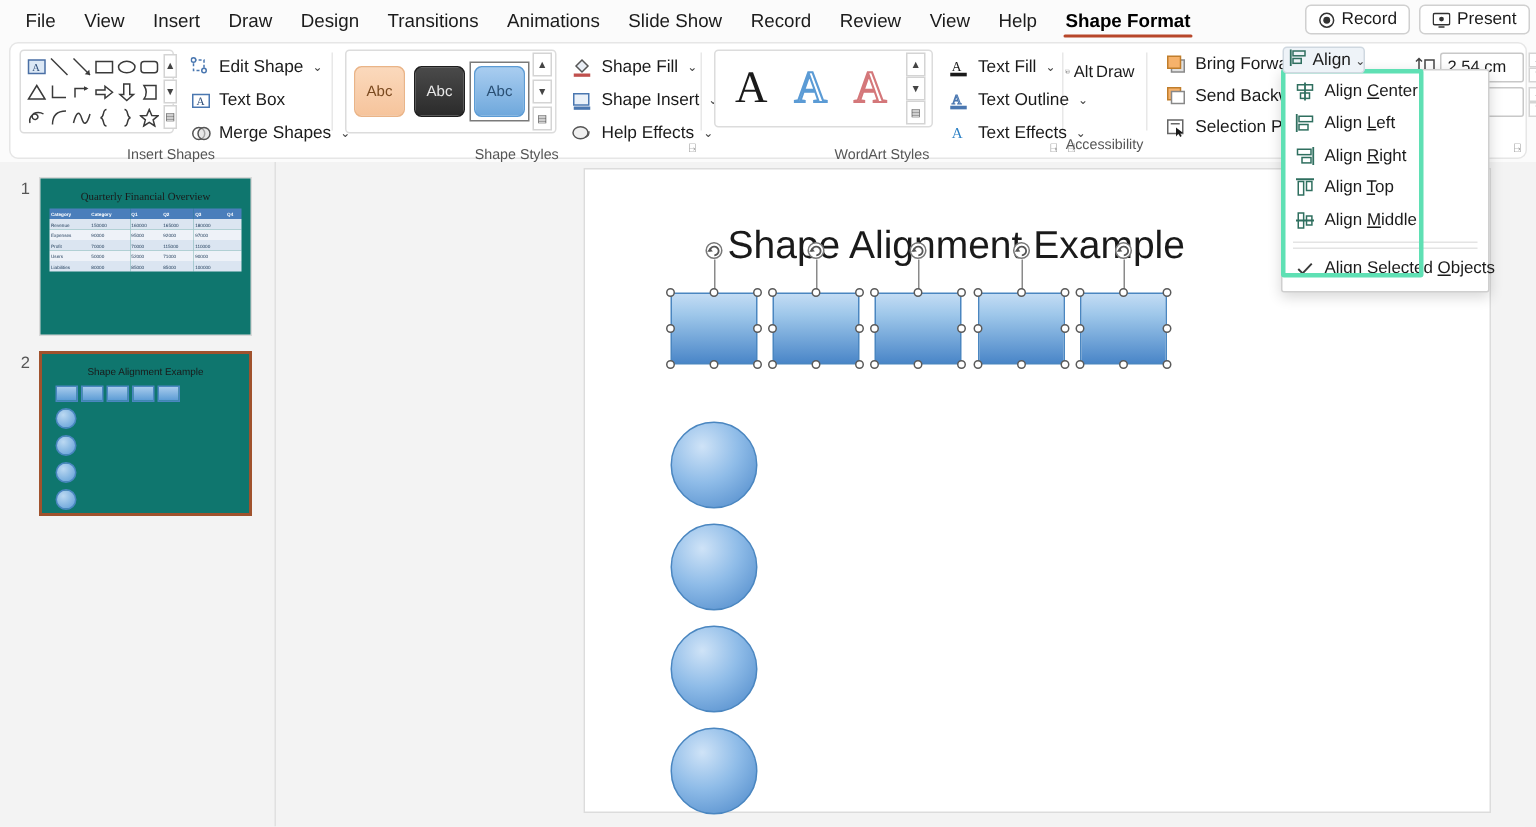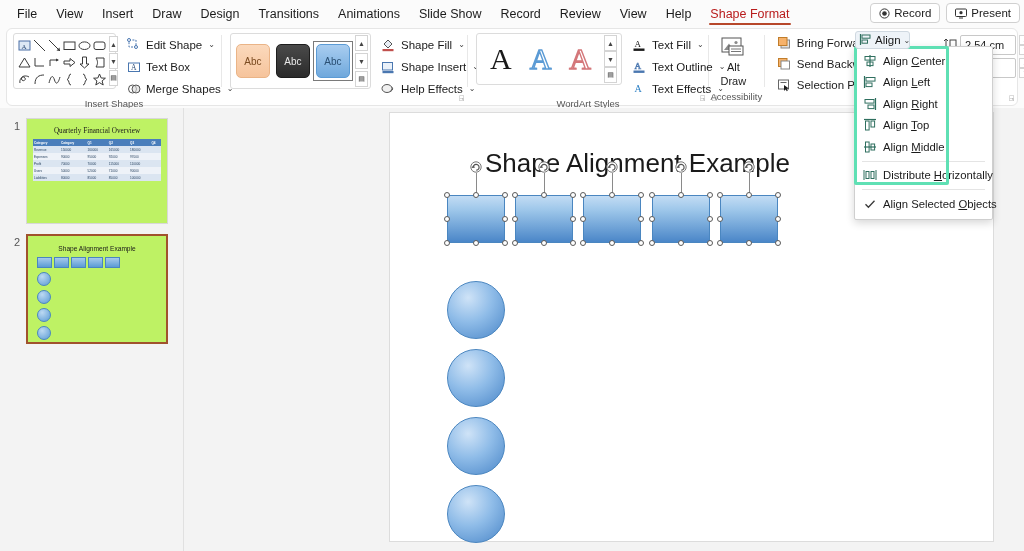--- a/index.html
+++ b/index.html
@@ -19,21 +19,21 @@
     background: #fbfbfb;
     display: flex; align-items: center;
     padding-left: 8px;
   }
   .tab {
     font-size: 12.5px; color: #1b1b1b;
     padding: 3px 9px; margin-right: 1px;
     white-space: nowrap; cursor: default;
     border-radius: 4px;
   }
-  .tab.active { color: #b91c1c; font-weight: 400; position: relative; }
+  .tab.active { color: #000000; font-weight: 700; position: relative; }
   .tab.active::after {
     content: ""; position: absolute; left: 8px; right: 8px; bottom: -1px;
     height: 2px; background: #b7472a; border-radius: 1px;
   }
   .tabbar-right {
     position: absolute; right: 4px; top: 3px;
     display: flex; align-items: center; gap: 6px;
   }
   .tbtn {
     display: flex; align-items: center; gap: 4px;
@@ -109,21 +109,21 @@
     border: 1px solid #dcdcdc; border-radius: 3px; background: #fff;
     height: 52px; display: flex; align-items: center; padding: 0 4px;
   }
   .wa { font-size: 30px; line-height: 30px; padding: 0 9px; font-family: "Liberation Serif", serif; font-weight: 400; }
   .wa1 { color: #1a1a1a; }
   .wa2 { color: #fff; -webkit-text-stroke: 1.4px #5b9bd5; }
   .wa3 { color: #fff; -webkit-text-stroke: 1.4px #d4777a; }
 
   
   .bigbtn {
-    display: flex; flex-direction: column; align-items: center; justify-content: flex-start;
+    display: flex; flex-direction: row; align-items: center; justify-content: flex-start;
     width: 46px; padding-top: 4px; gap: 2px;
   }
   .bigbtn .lbl { font-size: 11px; color: #1b1b1b; text-align: center; line-height: 12px; }
 
   
   .sizerow { display: flex; align-items: center; gap: 3px; margin-bottom: 3px; }
   .sizefield {
     border: 1px solid #c8c8c8; background: #fff; border-radius: 2px;
     width: 56px; height: 20px; display: flex; align-items: center;
     padding: 0 4px; font-size: 11px; color: #1b1b1b;
@@ -133,21 +133,21 @@
 
   
   .thumbpane {
     position: absolute; left: 0; top: 108px; width: 184px; height: 443px;
     background: #f3f3f3; border-right: 1px solid #e0e0e0;
     padding-top: 6px;
   }
   .thumbrow { display: flex; align-items: flex-start; padding: 4px 8px 0 6px; }
   .thumbnum { width: 14px; font-size: 11px; color: #555; text-align: right; margin-right: 6px; padding-top: 2px; }
   .thumb {
-    width: 142px; background: #bef264; border: 1px solid #d8d8d8;
+    width: 142px; background: #0f766e; border: 1px solid #d8d8d8;
     position: relative; overflow: hidden;
   }
   .thumb.sel { border: 2px solid #a0522d; }
 
   .t1title { font-size: 7.2px; text-align: center; color: #1a1a1a; margin-top: 8px; font-family: "Liberation Serif", serif; }
   .t1table { margin: 4px 6px 0 6px; border-collapse: collapse; width: calc(100% - 12px); }
   .t1table td { height: 7px; font-size: 3.1px; color: #25405e; padding: 0 1px; border: none; }
   .t1table tr.hdr td { background: #4a7ebb; color: #fff; font-weight: bold; }
   .t1table tr.a td { background: #dbe5f1; }
   .t1table tr.b td { background: #eef2f8; }
@@ -408,20 +408,21 @@
                 <svg width="14" height="14">
                   <ellipse cx="6" cy="6.5" rx="5" ry="4" fill="#f0f0f0" stroke="#555"></ellipse>
                   <path d="M9 9.5 C11 9 12 7.5 11.5 5.5" fill="none" stroke="#555"></path>
                 </svg>
               </span>
             <span>Help Effects</span>
             <span class="car">⌄</span>
           </div>
         </div>
       </div>
+      <div class="rgroup-label">Shape Styles</div>
       <span class="dlg">⍈</span>
     </div>
 
     <div class="rdiv"></div>
 
     <div class="rgroup" style="width:240px">
       <div class="rgroup-body" style="padding-left:8px">
         <div class="wagal">
           <span class="wa wa1">A</span>
           <span class="wa wa2">A</span>
@@ -785,31 +786,20 @@
             <line x1="1" y1="7" x2="13" y2="7" stroke="#2f6f5f" stroke-width="1.2"></line>
             <rect x="2.5" y="2" width="3.6" height="10" fill="none" stroke="#2f6f5f"></rect>
             <rect x="8" y="4" width="3.6" height="6" fill="none" stroke="#2f6f5f"></rect>
           </svg>
         </span>
       <span class="mtx">Align <u>M</u>iddle</span>
     </div>
 
     <div class="msep"></div>
 
-    <div class="mi">
-      <span class="mic">
-          <svg width="14" height="14">
-            <line x1="1" y1="2" x2="1" y2="12" stroke="#2f6f5f"></line>
-            <line x1="13" y1="2" x2="13" y2="12" stroke="#2f6f5f"></line>
-            <rect x="3" y="3.5" width="3" height="7" fill="none" stroke="#2f6f5f"></rect>
-            <rect x="8" y="3.5" width="3" height="7" fill="none" stroke="#2f6f5f"></rect>
-          </svg>
-        </span>
-      <span class="mtx">Distribute <u>H</u>orizontally</span>
-    </div>
 
     <div class="msep"></div>
 
     <div class="mi">
       <span class="mic">
           <svg width="14" height="14">
             <path d="M2.5 7.3 L5.4 10.3 L11.5 3.8" fill="none" stroke="#3a3a3a" stroke-width="1.3"></path>
           </svg>
         </span>
       <span class="mtx">Align Selected <u>O</u>bjects</span>

